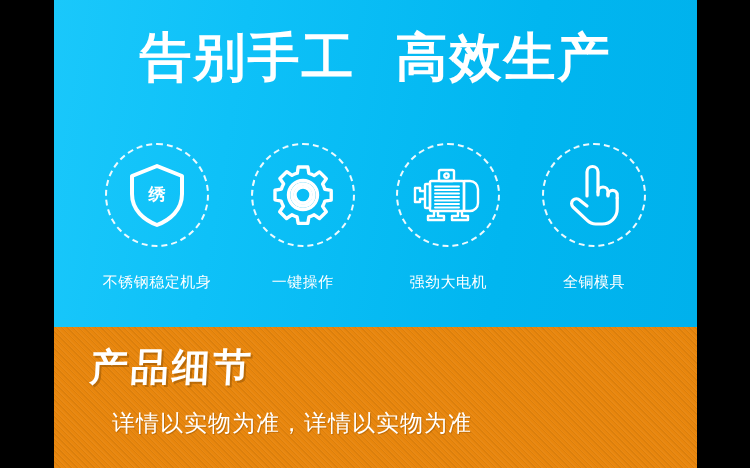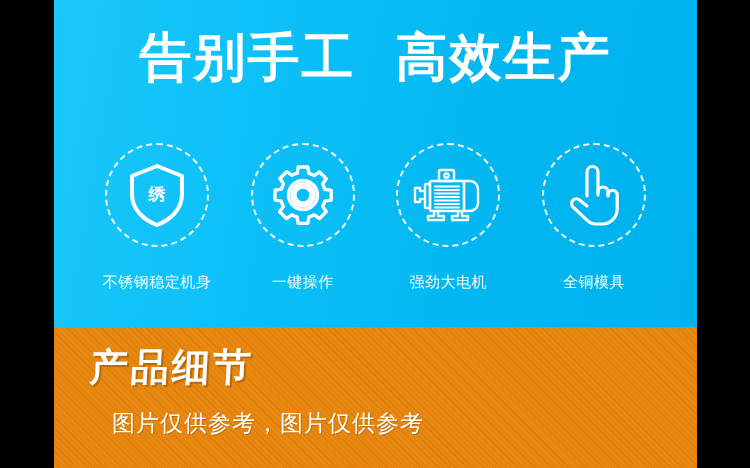--- a/index.html
+++ b/index.html
@@ -234,16 +234,16 @@
           </span>
         </div>
         <div class="feature-label">全铜模具</div>
       </div>
 
     </div>
   </div>
 
   <div class="orange-section">
     <div class="orange-title">产品细节</div>
-    <div class="orange-subtitle">图片仅供参考，图片仅供参考</div>
+    <div class="orange-subtitle">详情以实物为准，详情以实物为准</div>
   </div>
 
 </div>
 
 </body></html>

